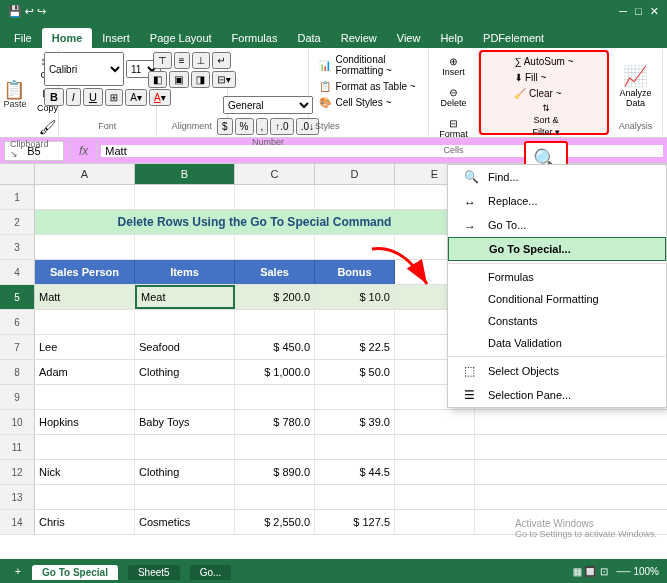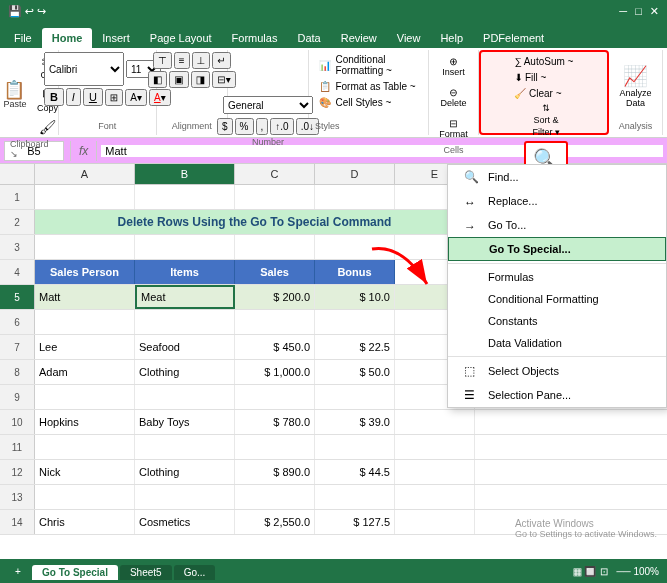--- a/index.html
+++ b/index.html
@@ -470,21 +470,21 @@
 
   <div style="position:absolute;bottom:20px;right:10px;font-size:10px;color:rgba(0,0,0,0.4);">
     <div>Activate Windows</div>
     <div style="font-size:9px;">Go to Settings to activate Windows.</div>
   </div>
 </div>
 
 <div class="status-bar">
   <div style="display:flex;gap:4px;align-items:flex-end;">
     <div style="width:20px;height:18px;display:flex;align-items:center;justify-content:center;cursor:pointer;color:#fff;">+</div>
-    <div style="display:flex;gap:2px;">
+    <div style="display:flex;gap:10px;">
       <div style="padding:2px 10px;background:#fff;color:#217346;border-radius:3px 3px 0 0;font-size:10px;cursor:pointer;font-weight:600;">Go To Special</div>
       <div style="padding:2px 10px;background:#1a5c38;color:#fff;border-radius:3px 3px 0 0;font-size:10px;cursor:pointer;">Sheet5</div>
       <div style="padding:2px 10px;background:#1a5c38;color:#fff;border-radius:3px 3px 0 0;font-size:10px;cursor:pointer;">Go...</div>
     </div>
   </div>
   <div style="display:flex;gap:8px;align-items:center;">
     <span style="font-size:10px;">▦ 🔲 ⊡</span>
     <span style="font-size:10px;">── 100%</span>
   </div>
 </div>

